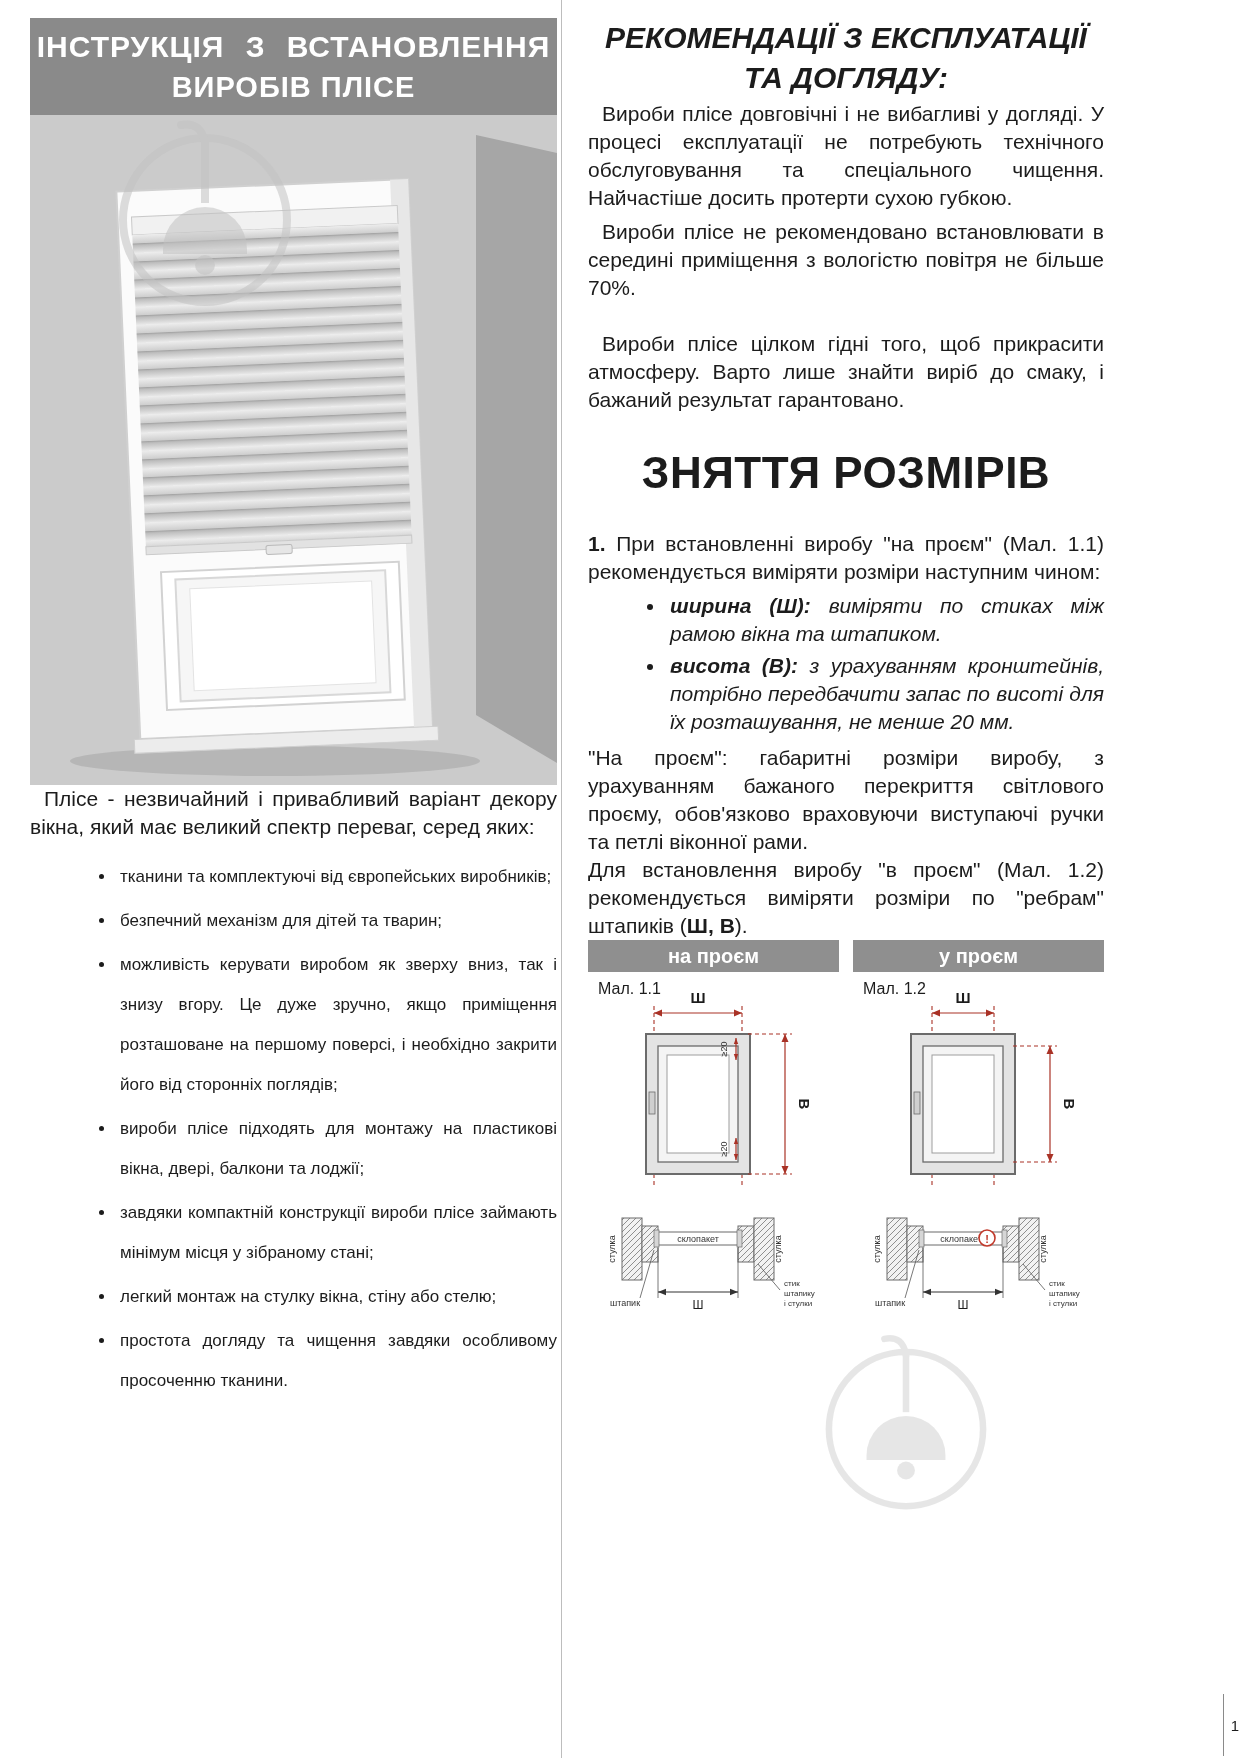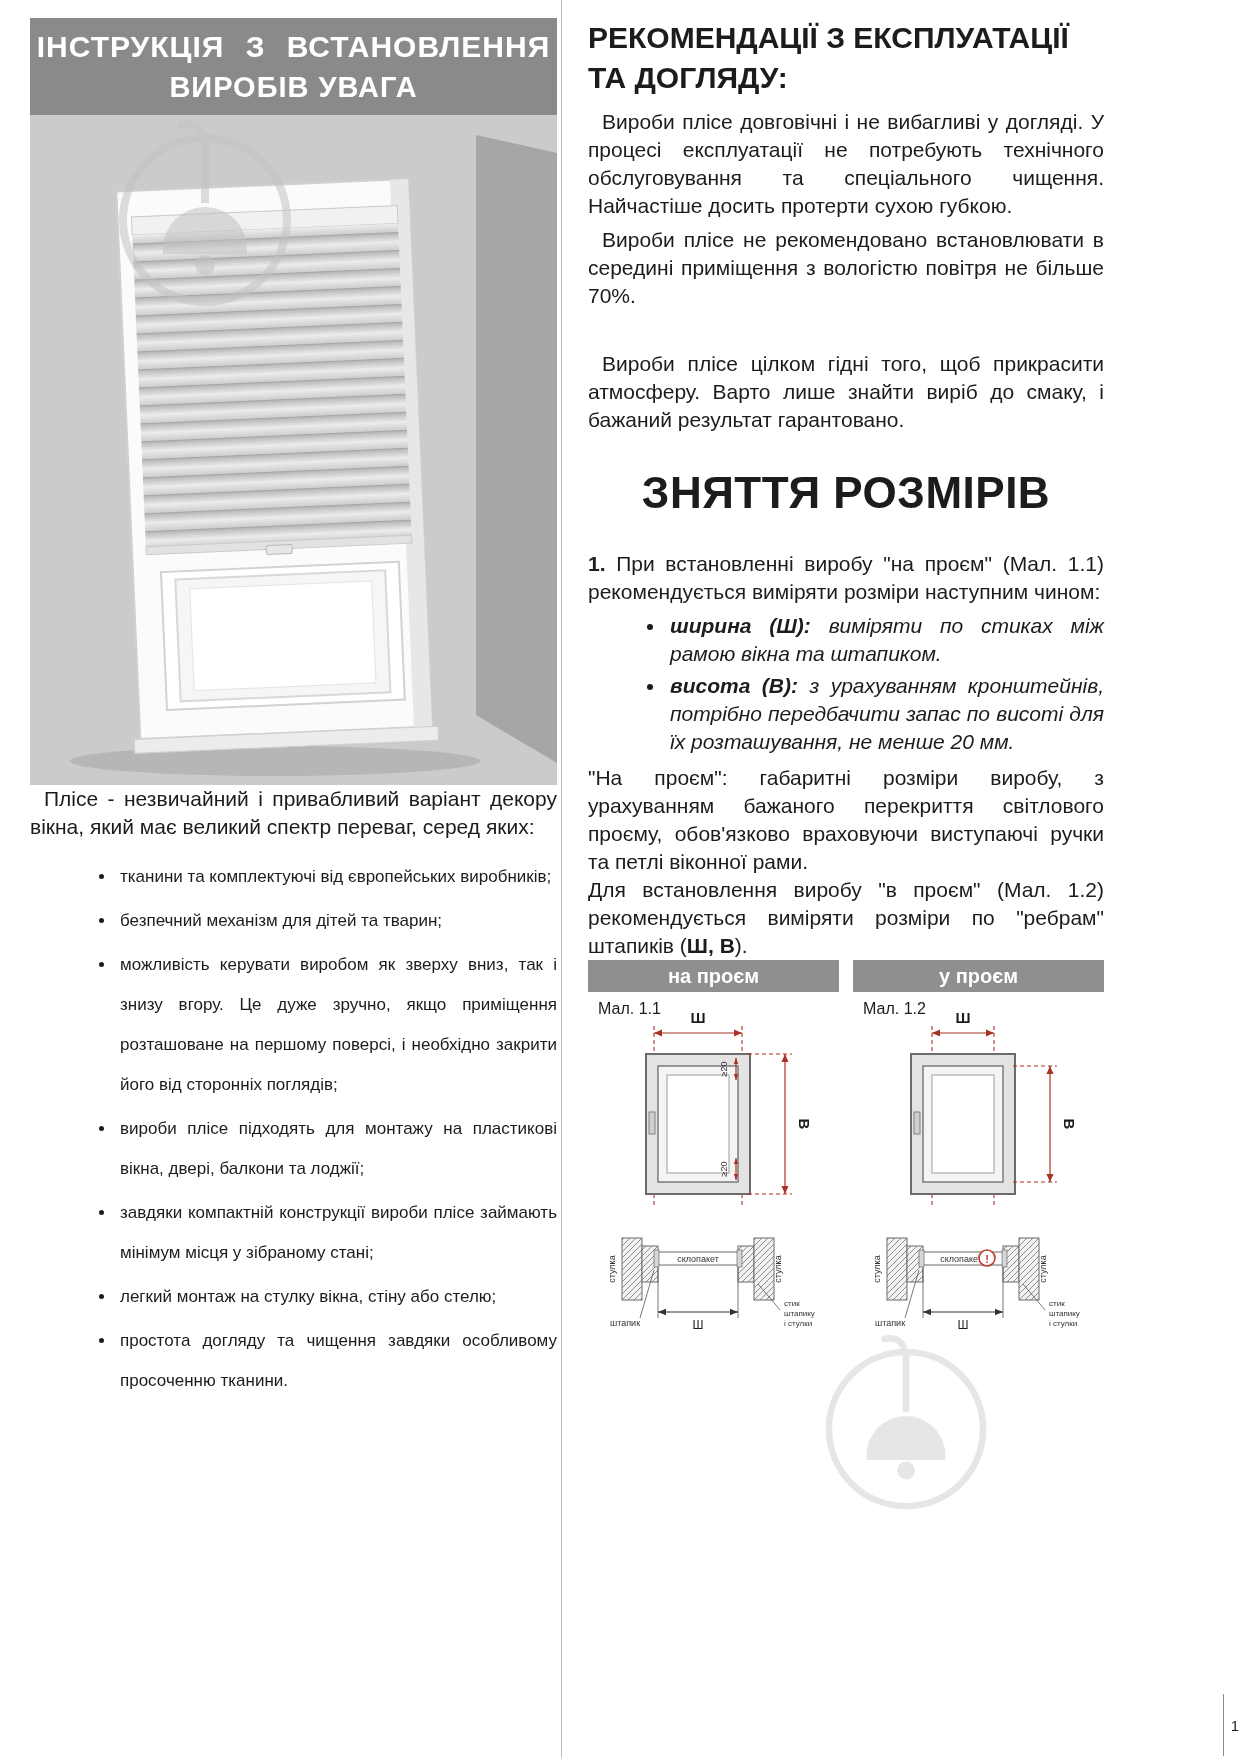--- a/index.html
+++ b/index.html
@@ -19,24 +19,24 @@
 
   .sec-title { text-align:center; font-weight:bold; font-size:36px; line-height:44px; letter-spacing:0.5px; }
   .purpose-title { margin-top:46px; margin-bottom:22px; }
 
   p.body-text { font-size:21px; line-height:28px; text-align:justify; }
   .indent { text-indent:14px; }
 
   ul.purpose-list { margin-top:16px; padding-left:86px; }
   ul.purpose-list li { font-size:17px; line-height:40px; text-align:justify; padding-left:4px; margin-bottom:4px; }
 
-  .r-title { font-weight:bold; font-size:30px; line-height:40px; margin-bottom:10px; }
+  .r-title { text-align:center; font-weight:bold; font-size:30px; line-height:40px; margin-bottom:2px;font-style:italic; }
   .r-title div { white-space:nowrap; }
   .care-p2 { margin-top:6px; }
-  .care-p3 { margin-top:40px; }
+  .care-p3 { margin-top:28px; }
 
   .measure-title { font-size:44px; line-height:42px; margin-top:38px; margin-bottom:36px; }
   ul.measure-list { margin-top:6px; padding-left:78px; }
   ul.measure-list li { font-size:21px; line-height:28px; text-align:justify; padding-left:4px; margin-bottom:4px;font-style:italic; }
   .p-na { margin-top:8px; }
 
   .diagrams { display:flex; gap:14px; }
   .diagram { width:251px; }
   .diag-header { height:32px; background:#8f8f8f; color:#ffffff; font-weight:bold; font-size:20px; display:flex; align-items:center; justify-content:center; }
   .diag-svg { display:block; width:251px; height:358px; }
@@ -62,21 +62,21 @@
 </style>
 </head>
 <body>
 
 <div class="page">
   <div class="divider-v"></div>
 
   <div class="col-left">
     <div class="banner">
       <div class="banner-l1">ІНСТРУКЦІЯ З ВСТАНОВЛЕННЯ</div>
-      <div class="banner-l2">ВИРОБІВ УВАГА</div>
+      <div class="banner-l2">ВИРОБІВ ПЛІСЕ</div>
     </div>
 
     <div class="illustration">
       <svg viewBox="0 0 527 670">
         <defs>
           <linearGradient id="pleats" x1="0" y1="114" x2="0" y2="132" gradientUnits="userSpaceOnUse" spreadMethod="repeat">
             <stop offset="0" stop-color="#ededed"></stop>
             <stop offset="0.45" stop-color="#cfcfcf"></stop>
             <stop offset="0.5" stop-color="#a6a6a6"></stop>
             <stop offset="0.58" stop-color="#bdbdbd"></stop>

